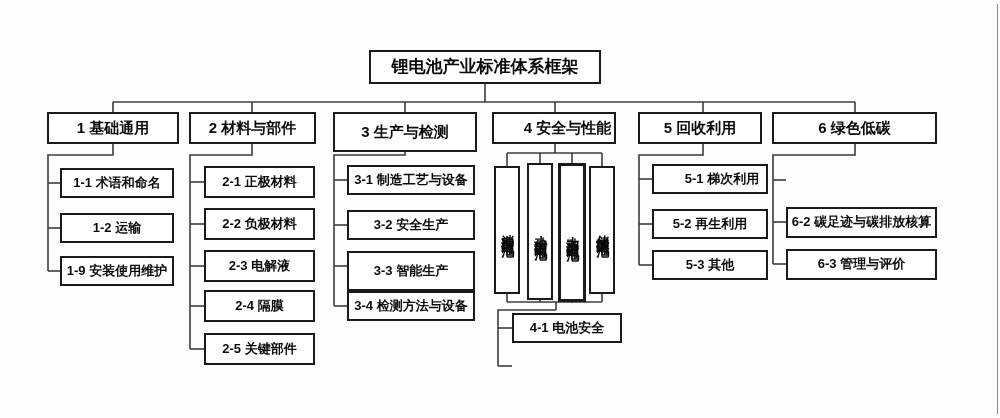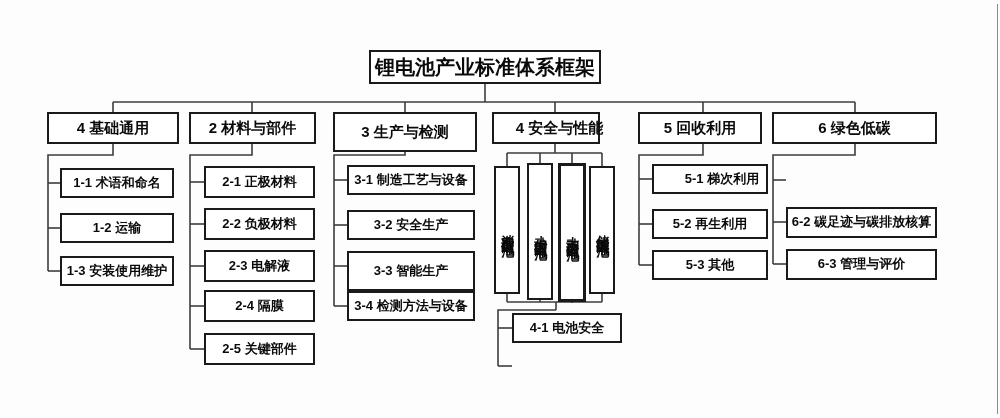--- a/index.html
+++ b/index.html
@@ -28,21 +28,21 @@
     border: 2px solid #1a1a1a;
     display: flex;
     align-items: center;
     justify-content: center;
     font-weight: bold;
     text-align: center;
     color: #0a0a0a;
     line-height: 1.1;
     white-space: nowrap;
   }
-  .title-box  { font-size: 20px; border-width: 2px; }
+  .title-box  { font-size: 17px; border-width: 2px; }
   .branch-box { font-size: 15px; }
   .sub-box    { font-size: 13px; }
   .vbox {
     writing-mode: vertical-rl;
     text-orientation: upright;
     font-size: 13px;
     letter-spacing: 2px;
     white-space: normal;
     padding: 4px 0;
   }
@@ -117,30 +117,30 @@
       <path d="M773,180 H786"></path>
       <path d="M773,222 H786"></path>
       <path d="M773,264 H786"></path>
     </g>
   </svg>
 
   <div class="edge-line"></div>
 
   <div class="box title-box" style="left:369px; top:50px; width:232px; height:34px;">锂电池产业标准体系框架</div>
 
-  <div class="box branch-box" style="left:47px;  top:112px; width:132px; height:32px;">4 基础通用</div>
+  <div class="box branch-box" style="left:47px;  top:112px; width:132px; height:32px;">1 基础通用</div>
   <div class="box branch-box" style="left:189px; top:112px; width:127px; height:32px;">2 材料与部件</div>
   <div class="box branch-box" style="left:333px; top:112px; width:144px; height:40px;">3 生产与检测</div>
-  <div class="box branch-box" style="left:492px; top:112px; width:108px; height:32px;padding-left:27px;">4 安全与性能</div>
+  <div class="box branch-box" style="left:492px; top:112px; width:124px; height:32px;padding-left:27px;">4 安全与性能</div>
   <div class="box branch-box" style="left:638px; top:112px; width:124px; height:32px;">5 回收利用</div>
   <div class="box branch-box" style="left:772px; top:112px; width:165px; height:32px;">6 绿色低碳</div>
 
   <div class="box sub-box" style="left:60px; top:168px; width:114px; height:30px;">1-1 术语和命名</div>
   <div class="box sub-box" style="left:60px; top:213px; width:114px; height:30px;">1-2 运输</div>
-  <div class="box sub-box" style="left:60px; top:256px; width:114px; height:30px;">1-3 安装使用维护</div>
+  <div class="box sub-box" style="left:60px; top:256px; width:114px; height:30px;">1-9 安装使用维护</div>
 
   <div class="box sub-box" style="left:204px; top:166px; width:111px; height:32px;">2-1 正极材料</div>
   <div class="box sub-box" style="left:204px; top:208px; width:111px; height:32px;">2-2 负极材料</div>
   <div class="box sub-box" style="left:204px; top:250px; width:111px; height:32px;">2-3 电解液</div>
   <div class="box sub-box" style="left:204px; top:290px; width:111px; height:32px;">2-4 隔膜</div>
   <div class="box sub-box" style="left:204px; top:333px; width:111px; height:32px;">2-5 关键部件</div>
 
   <div class="box sub-box" style="left:347px; top:165px; width:128px; height:30px;">3-1 制造工艺与设备</div>
   <div class="box sub-box" style="left:347px; top:210px; width:128px; height:30px;">3-2 安全生产</div>
   <div class="box sub-box" style="left:347px; top:251px; width:128px; height:40px;">3-3 智能生产</div>

